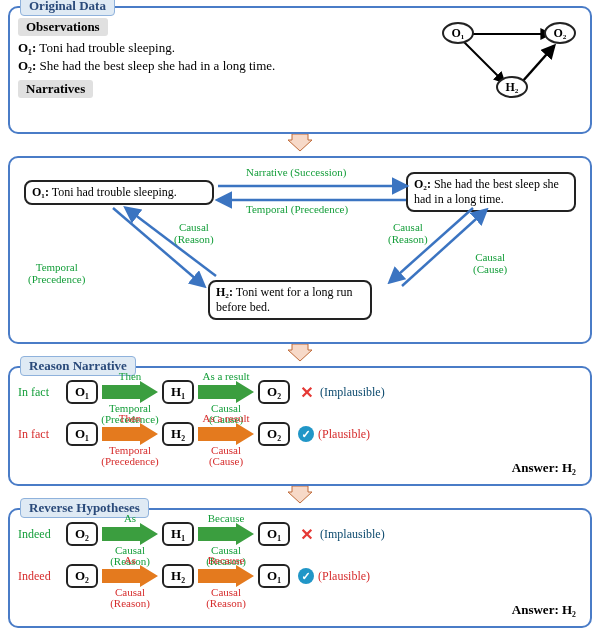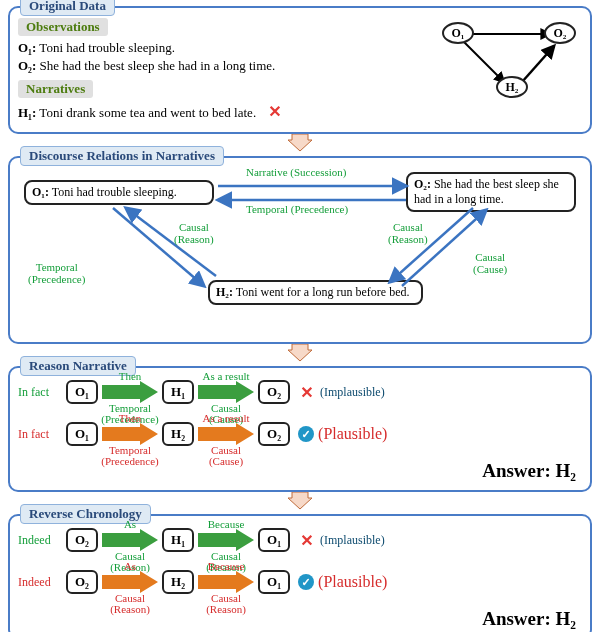--- a/index.html
+++ b/index.html
@@ -23,21 +23,21 @@
     font-size: 13px;
     color: #2a4a7a;
   }
   .subhead {
     background: #e0e0e0;
     border-radius: 3px;
     display: inline-block;
     padding: 1px 8px;
     font-weight: bold;
     margin: 4px 0 2px 0;
-    color: #4d7c0f;
+    color: #000000;
   }
   .line { margin: 2px 0; }
   .topflex { display: flex; gap: 8px; }
   .topleft { flex: 1; }
   .topright { position: relative; width: 150px; height: 110px; }
   .gnode {
     position: absolute;
     width: 32px; height: 22px;
     border: 2px solid #222;
     border-radius: 50%;
@@ -82,22 +82,22 @@
   .barrow { display: inline-flex; flex-direction: column; align-items: center; position: relative; }
   .barrow-word-top { position: absolute; top: -11px; font-size: 11px; white-space: nowrap;}
   .barrow-word-top.g { color:#149e3a; }
   .barrow-word-top.r { color:#d62c2c; }
   .barrow-word-bot { position: absolute; top: 22px; font-size: 11px; text-align: center; line-height: 1.0; white-space: nowrap;}
   .barrow-word-bot.g { color:#149e3a; }
   .barrow-word-bot.r { color:#d62c2c; }
   .big-arrow-g, .big-arrow-o { width: 56px; height: 22px; }
   .result { display: inline-flex; align-items: center; gap: 4px; margin-left: 4px;}
   .result .plaus-g { color:#0c4a6e; font-size:12px; }
-  .result .plaus-r { color:#d62c2c; font-size:16px; }
-  .answer { text-align: right; padding-right: 6px; font-weight: bold; font-size: 19px; margin-top: 2px; }
+  .result .plaus-r { color:#d62c2c; font-size:12px; }
+  .answer { text-align: right; padding-right: 6px; font-weight: bold; font-size: 13px; margin-top: 2px; }
 </style>
 </head>
 <body>
 
 <svg width="0" height="0" style="position:absolute">
   <defs>
     <marker id="ah-black" viewBox="0 0 10 10" refX="8" refY="5" markerWidth="6" markerHeight="6" orient="auto">
       <path d="M0,0 L10,5 L0,10 z" fill="#000"></path>
     </marker>
     <marker id="ah-blue" viewBox="0 0 10 10" refX="8" refY="5" markerWidth="7" markerHeight="7" orient="auto">
@@ -111,24 +111,20 @@
   <div class="topflex">
     <div class="topleft">
       <div class="subhead">Observations</div>
       <div class="line">
         <b>O₁:</b><span> Toni had trouble sleeping.</span>
       </div>
       <div class="line">
         <b>O₂:</b><span> She had the best sleep she had in a long time.</span>
       </div>
       <div class="subhead">Narratives</div>
-      <div class="line">
-        <b>H₁:</b><span> Toni drank some tea and went to bed late.</span>
-        &nbsp;&nbsp;<span class="cross">✕</span>
-      </div>
     </div>
     <div class="topright">
       <svg width="150" height="110" style="position:absolute;top:0;left:0">
         <line x1="30" y1="20" x2="118" y2="20" stroke="#000" stroke-width="2" marker-end="url(#ah-black)"></line>
         <line x1="30" y1="26" x2="72" y2="68" stroke="#000" stroke-width="2" marker-end="url(#ah-black)"></line>
         <line x1="90" y1="68" x2="122" y2="32" stroke="#000" stroke-width="2.5" marker-end="url(#ah-black)"></line>
       </svg>
       <div class="gnode" style="left:10px;top:8px">O₁</div>
       <div class="gnode" style="left:112px;top:8px">O₂</div>
       <div class="gnode" style="left:64px;top:62px">H₂</div>
@@ -136,29 +132,28 @@
   </div>
 </div>
 
 <div class="flowarrow">
   <svg width="24" height="18">
       <path d="M4,0 L20,0 L20,6 L24,6 L12,17 L0,6 L4,6 Z" fill="#f7d9c8" stroke="#bf6b3a" stroke-width="1"></path>
     </svg>
 </div>
 
 <div class="outer">
-  <div class="section-title">Discourse Relations in Narratives</div>
   <div class="disc">
     <div class="dbox" style="left:6px;top:16px;width:190px">
       <b>O₁:</b><span> Toni had trouble sleeping.</span>
     </div>
     <div class="dbox" style="right:6px;top:8px;width:170px">
       <b>O₂:</b><span> She had the best sleep she had in a long time.</span>
     </div>
-    <div class="dbox" style="left:190px;top:116px;width:215px">
+    <div class="dbox" style="left:190px;top:116px;width:164px">
       <b>H₂:</b><span> Toni went for a long run before bed.</span>
     </div>
 
     <svg width="100%" height="170" style="position:absolute;top:0;left:0">
 
       <line x1="200" y1="22" x2="388" y2="22" stroke="#3b74c1" stroke-width="2.5" marker-end="url(#ah-blue)"></line>
       <line x1="388" y1="36" x2="200" y2="36" stroke="#3b74c1" stroke-width="2.5" marker-end="url(#ah-blue)"></line>
 
       <line x1="95" y1="44" x2="186" y2="122" stroke="#3b74c1" stroke-width="2.5" marker-end="url(#ah-blue)"></line>
       <line x1="198" y1="112" x2="108" y2="44" stroke="#3b74c1" stroke-width="2.5" marker-end="url(#ah-blue)"></line>
@@ -247,21 +242,21 @@
   </div>
 </div>
 
 <div class="flowarrow">
   <svg width="24" height="18">
       <path d="M4,0 L20,0 L20,6 L24,6 L12,17 L0,6 L4,6 Z" fill="#f7d9c8" stroke="#bf6b3a" stroke-width="1"></path>
     </svg>
 </div>
 
 <div class="outer">
-  <div class="section-title">Reverse Chronology</div>
+  <div class="section-title">Reverse Hypotheses</div>
   <div class="narr">
     <div class="row">
       <span class="lead-g">Indeed</span>
       <span class="chip">O₂</span>
       <span class="barrow">
         <span class="barrow-word-top g">As</span>
         <svg class="big-arrow-g">
             <path d="M0,4 L38,4 L38,0 L56,11 L38,22 L38,18 L0,18 Z" fill="#3b9e3f"></path>
           </svg>
         <span class="barrow-word-bot g" style="white-space:pre">Causal

